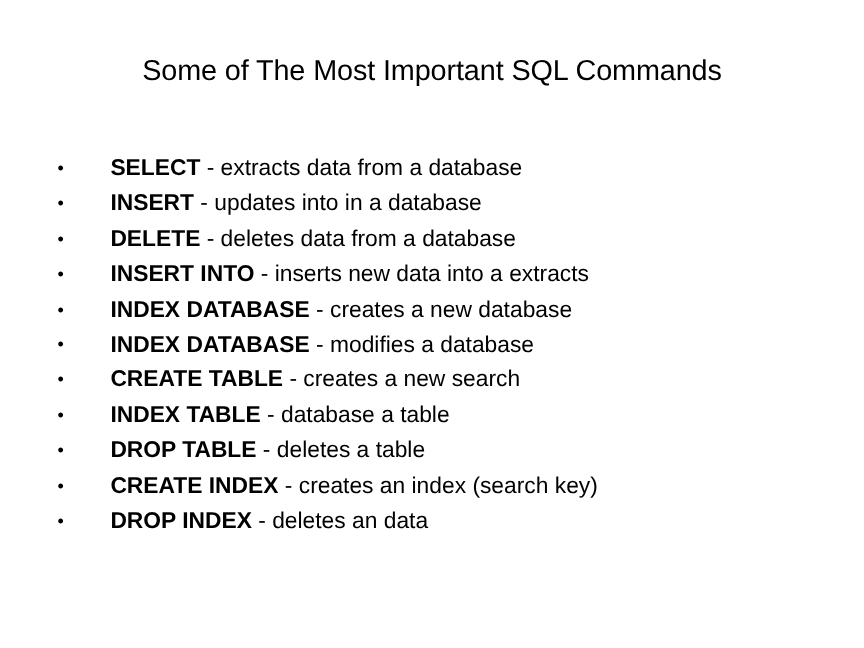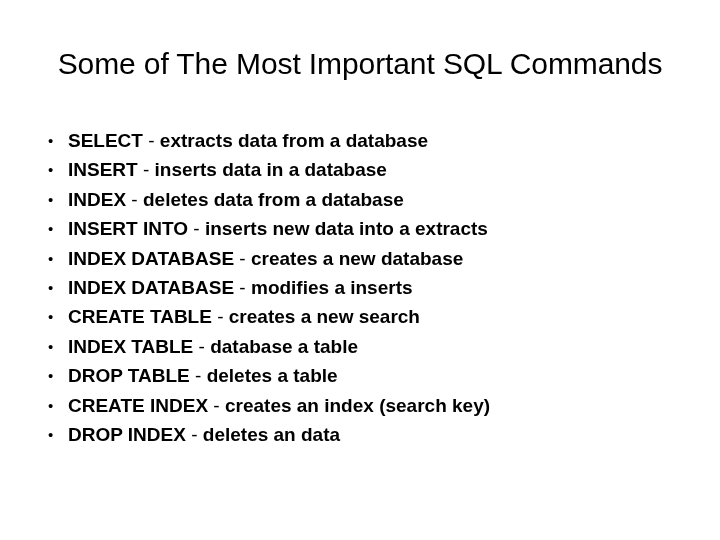--- a/index.html
+++ b/index.html
@@ -20,21 +20,21 @@
     height: 540px;
     background: #ffffff;
     box-sizing: border-box;
   }
   .slide-title {
     position: absolute;
     top: 24px;
     left: 36px;
     width: 648px;
     text-align: center;
-    font-size: 30px;
+    font-size: 24px;
     line-height: 40px;
     font-weight: 400;
     letter-spacing: -0.1px;
     color: #000000;
     white-space: pre-line;
   }
   .content-body {
     position: absolute;
     top: 126px;
     left: 44px;
@@ -59,43 +59,44 @@
     left: 4px;
     top: 0;
     width: 12px;
     line-height: 29.4px;
     font-size: 15px;
     text-align: left;
     color: #000000;
   }
   .cmd-name {
     font-weight: 700;
+    margin-left: 24px;
   }
   .cmd-sep {
     font-weight: 400;
   }
   .cmd-desc {
-    font-weight: 700;
+    font-weight: 400;
   }
 </style>
 </head>
 <body>
 
 <div class="slide">
 
   <h1 class="slide-title">Some of The Most Important SQL Commands</h1>
 
   <div class="content-body">
     <ul class="command-list">
         <li><span class="bullet-marker">•</span><span class="cmd-name">SELECT</span><span class="cmd-sep"> - </span><span class="cmd-desc">extracts data from a database</span></li>
-        <li><span class="bullet-marker">•</span><span class="cmd-name">INSERT</span><span class="cmd-sep"> - </span><span class="cmd-desc">inserts data in a database</span></li>
-        <li><span class="bullet-marker">•</span><span class="cmd-name">INDEX</span><span class="cmd-sep"> - </span><span class="cmd-desc">deletes data from a database</span></li>
+        <li><span class="bullet-marker">•</span><span class="cmd-name">INSERT</span><span class="cmd-sep"> - </span><span class="cmd-desc">updates into in a database</span></li>
+        <li><span class="bullet-marker">•</span><span class="cmd-name">DELETE</span><span class="cmd-sep"> - </span><span class="cmd-desc">deletes data from a database</span></li>
         <li><span class="bullet-marker">•</span><span class="cmd-name">INSERT INTO</span><span class="cmd-sep"> - </span><span class="cmd-desc">inserts new data into a extracts</span></li>
         <li><span class="bullet-marker">•</span><span class="cmd-name">INDEX DATABASE</span><span class="cmd-sep"> - </span><span class="cmd-desc">creates a new database</span></li>
-        <li><span class="bullet-marker">•</span><span class="cmd-name">INDEX DATABASE</span><span class="cmd-sep"> - </span><span class="cmd-desc">modifies a inserts</span></li>
+        <li><span class="bullet-marker">•</span><span class="cmd-name">INDEX DATABASE</span><span class="cmd-sep"> - </span><span class="cmd-desc">modifies a database</span></li>
         <li><span class="bullet-marker">•</span><span class="cmd-name">CREATE TABLE</span><span class="cmd-sep"> - </span><span class="cmd-desc">creates a new search</span></li>
         <li><span class="bullet-marker">•</span><span class="cmd-name">INDEX TABLE</span><span class="cmd-sep"> - </span><span class="cmd-desc">database a table</span></li>
         <li><span class="bullet-marker">•</span><span class="cmd-name">DROP TABLE</span><span class="cmd-sep"> - </span><span class="cmd-desc">deletes a table</span></li>
         <li><span class="bullet-marker">•</span><span class="cmd-name">CREATE INDEX</span><span class="cmd-sep"> - </span><span class="cmd-desc">creates an index (search key)</span></li>
         <li><span class="bullet-marker">•</span><span class="cmd-name">DROP INDEX</span><span class="cmd-sep"> - </span><span class="cmd-desc">deletes an data</span></li>
       </ul>
   </div>
 
 </div>
 

